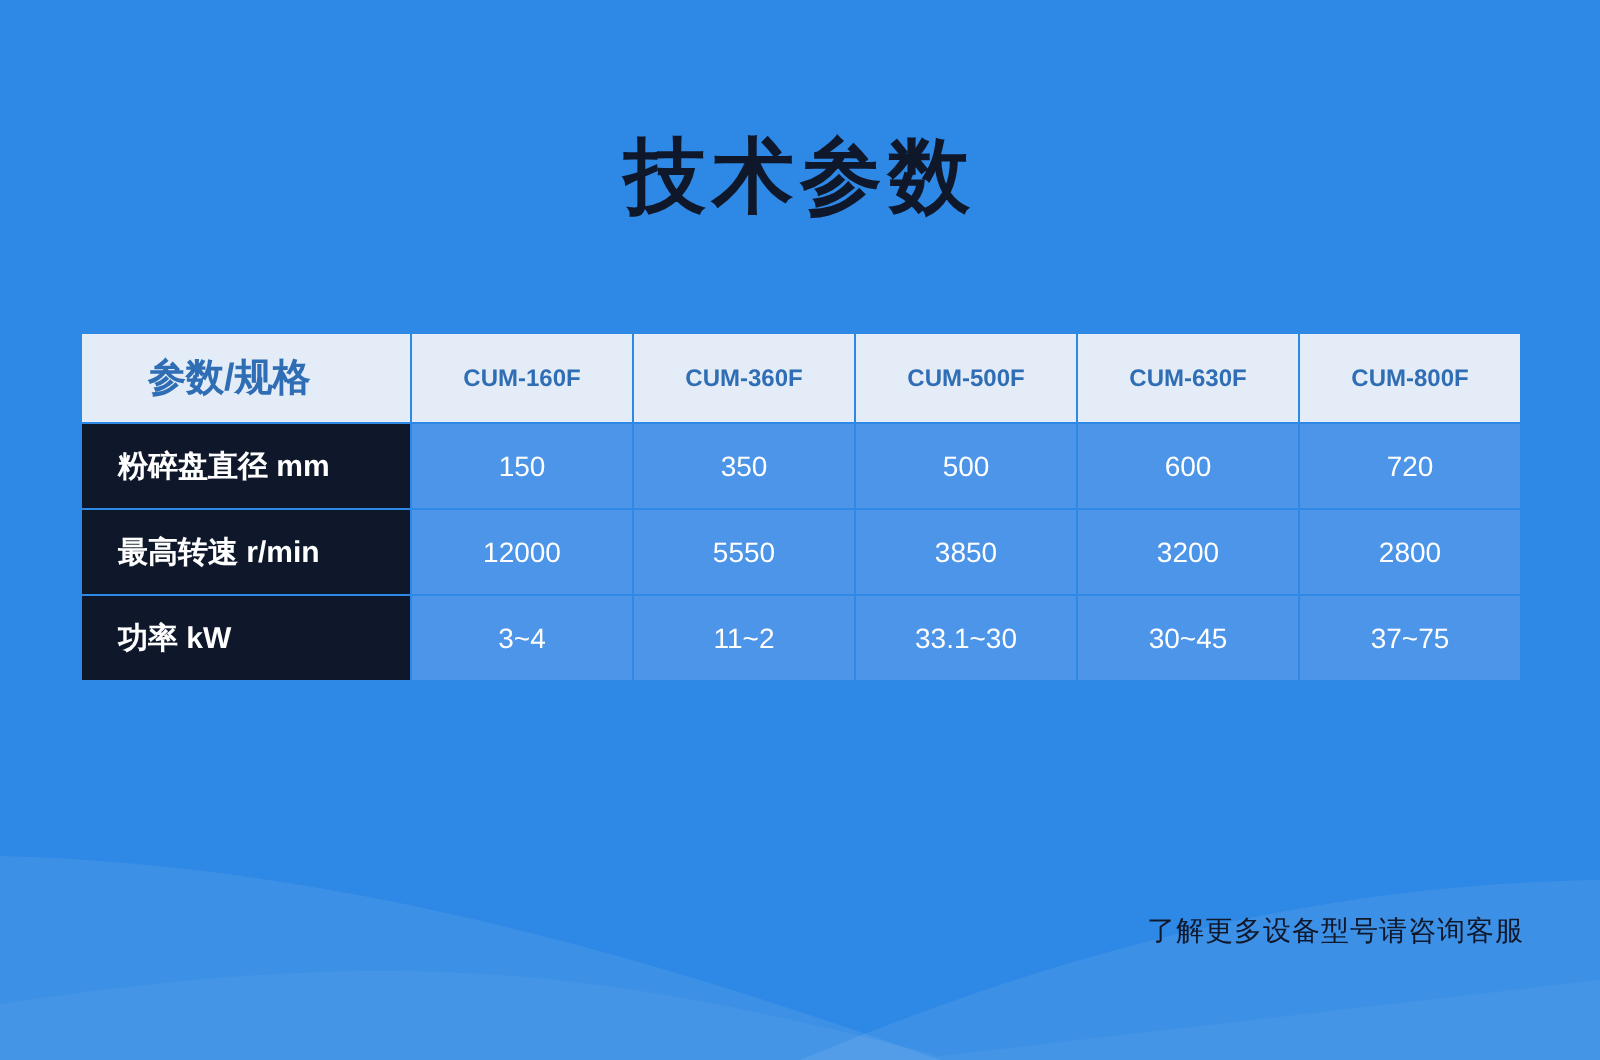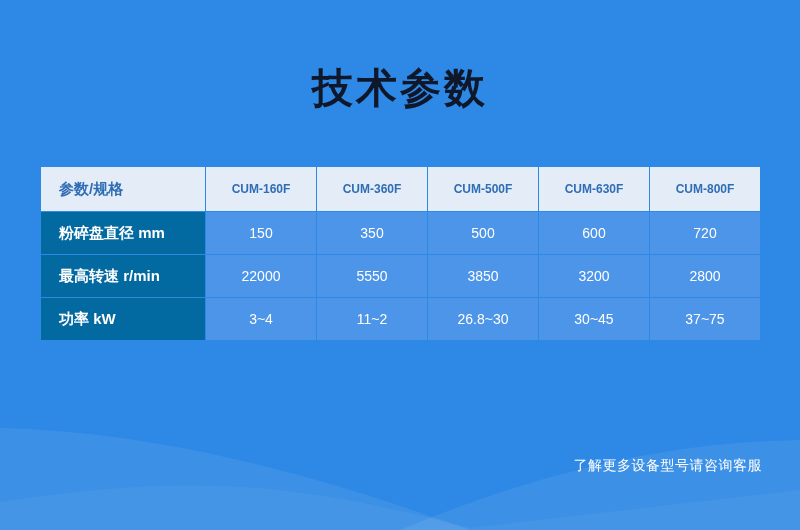--- a/index.html
+++ b/index.html
@@ -71,44 +71,44 @@
   
   table.spec thead th {
     background: #e4edf7;
     color: #2f6db5;
     font-weight: bold;
     font-size: 12px;
     height: 44px;
   }
   table.spec thead th.param-head {
     text-align: left;
-    padding-left: 18px;
-    font-size: 15px;
+    padding-left: 33px;
+    font-size: 19px;
   }
   
   table.spec td.param {
-    background: #0369a1;
+    background: #0f172a;
     text-align: left;
     padding-left: 18px;
     font-weight: bold;
     font-size: 15px;
     color: #ffffff;
   }
   table.spec td.merged {
     background: #4d95e8;
   }
   col.c-param { width: 164px; }
   col.c-spec  { width: 110px; }
 
   
   .footer-note {
     position: absolute;
     right: 38px;
     top: 457px;
-    color: #ffffff;
+    color: #0f172a;
     font-size: 14px;
     letter-spacing: 0.5px;
   }
 </style>
 </head>
 <body>
 
 <div id="page">
 
   <svg class="waves" viewBox="0 0 800 120" preserveAspectRatio="none" xmlns="http://www.w3.org/2000/svg">
@@ -143,31 +143,31 @@
           <tr>
             <td class="param">粉碎盘直径 mm</td>
             <td>150</td>
             <td>350</td>
             <td>500</td>
             <td>600</td>
             <td>720</td>
           </tr>
           <tr>
             <td class="param">最高转速 r/min</td>
-            <td>22000</td>
+            <td>12000</td>
             <td>5550</td>
             <td>3850</td>
             <td>3200</td>
             <td>2800</td>
           </tr>
           <tr>
             <td class="param">功率 kW</td>
             <td>3~4</td>
             <td>11~2</td>
-            <td>26.8~30</td>
+            <td>33.1~30</td>
             <td>30~45</td>
             <td>37~75</td>
           </tr>
         </tbody>
     </table>
   </div>
 
   <div class="footer-note">了解更多设备型号请咨询客服</div>
 
 </div>

